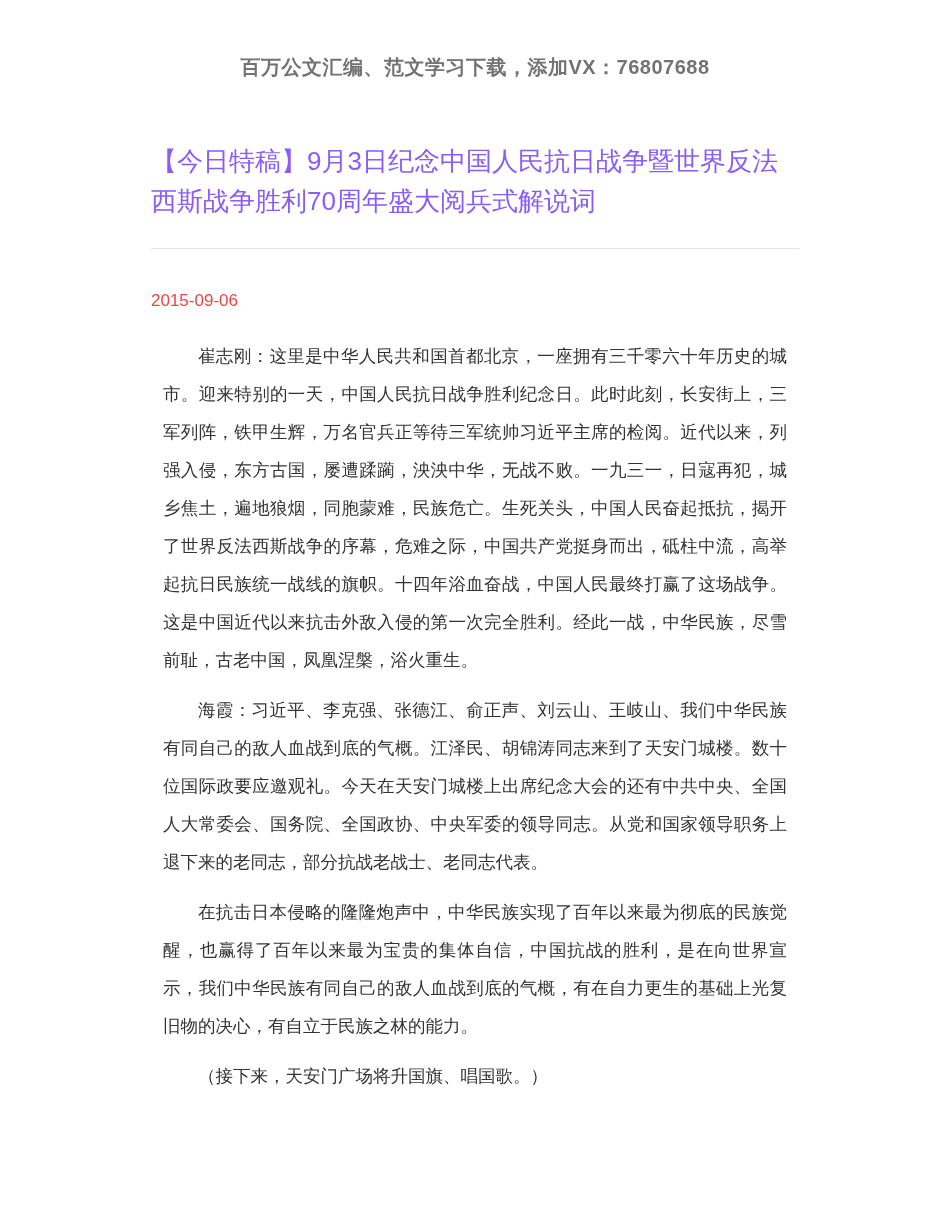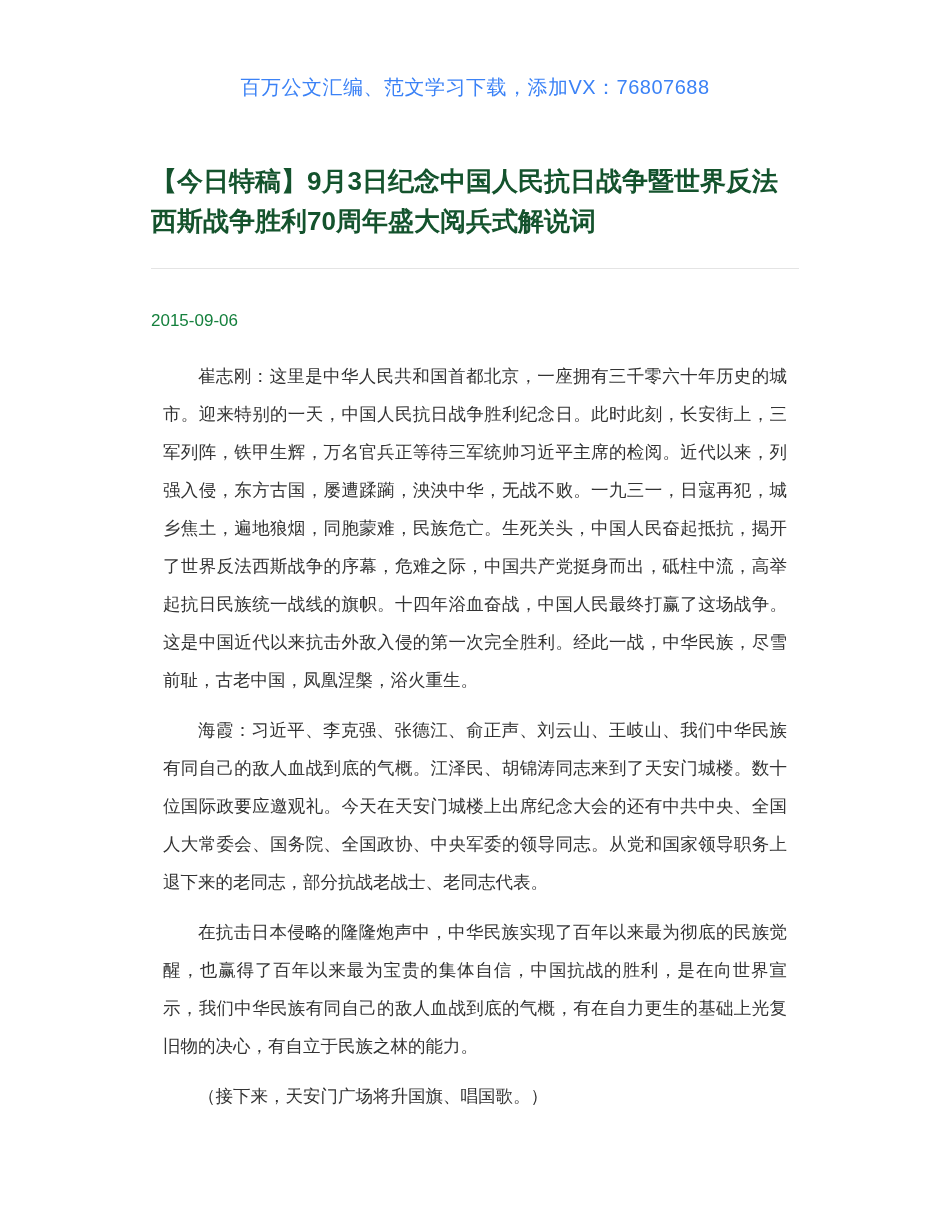--- a/index.html
+++ b/index.html
@@ -6,49 +6,49 @@
   html, body {
     width: 950px;
     background: #ffffff;
     font-family: "Liberation Sans", sans-serif;
   }
   body {
     height: 1230px;
     overflow: hidden;
   }
   .notice {
-    padding-top: 74px;
+    padding-top: 54px;
     text-align: center;
-    color: #3b82f6;
+    color: #737373;
     font-size: 20px;
-    font-weight: 400;
+    font-weight: 700;
     font-family: "Liberation Sans", sans-serif;
     letter-spacing: 0.5px;
   }
   .content {
     width: 648px;
     margin: 0 auto;
   }
   .article-title {
     margin-top: 60px;
     font-size: 26px;
-    font-weight: 700;
-    color: #14532d;
+    font-weight: 400;
+    color: #8b5cf6;
     line-height: 1.55;
     font-family: "Liberation Sans", sans-serif;
   }
   .divider {
     margin-top: 26px;
     border: 0;
     border-top: 1px solid #e4e4e4;
     height: 0;
   }
   .article-date {
     margin-top: 42px;
-    color: #15803d;
+    color: #ef4444;
     font-size: 17px;
     font-family: "Liberation Sans", sans-serif;
   }
   .article-body {
     margin-top: 26px;
     color: #333333;
     font-size: 17.5px;
     line-height: 38px;
     text-align: justify;
     font-family: "Liberation Serif", serif;

